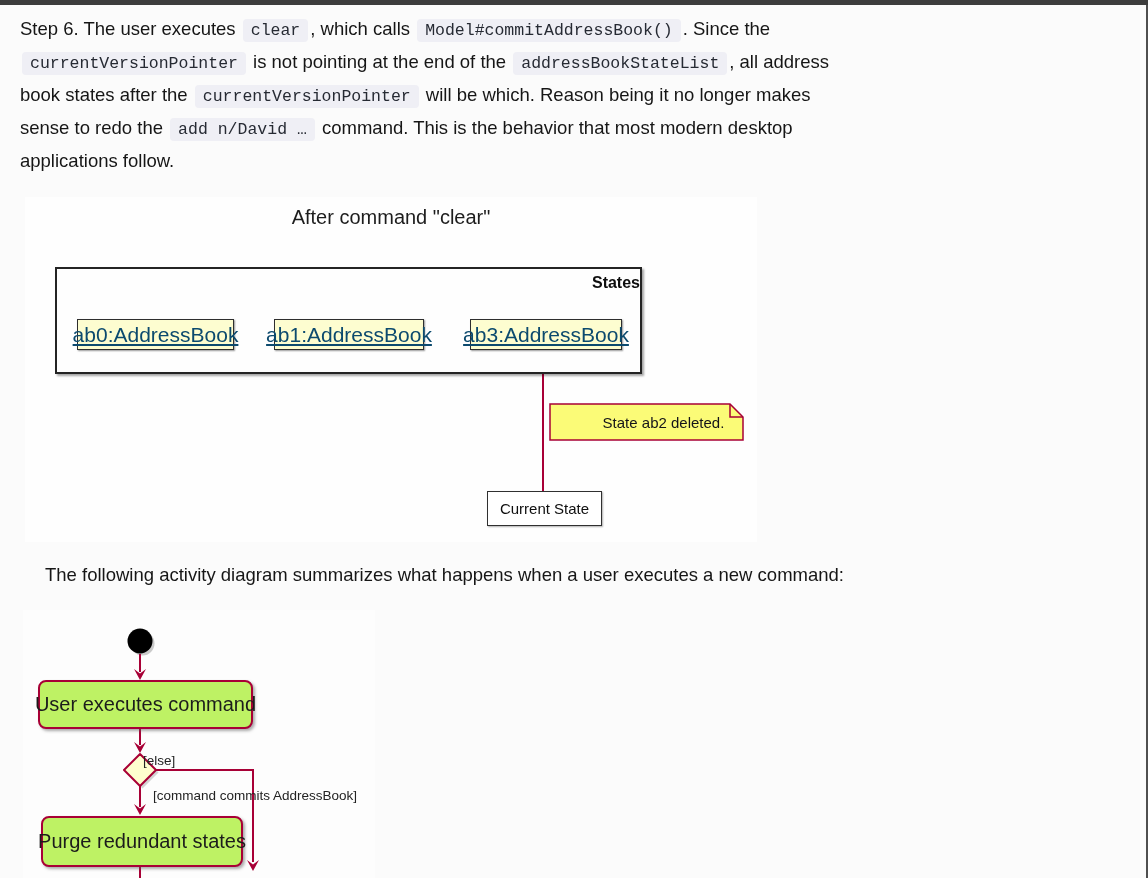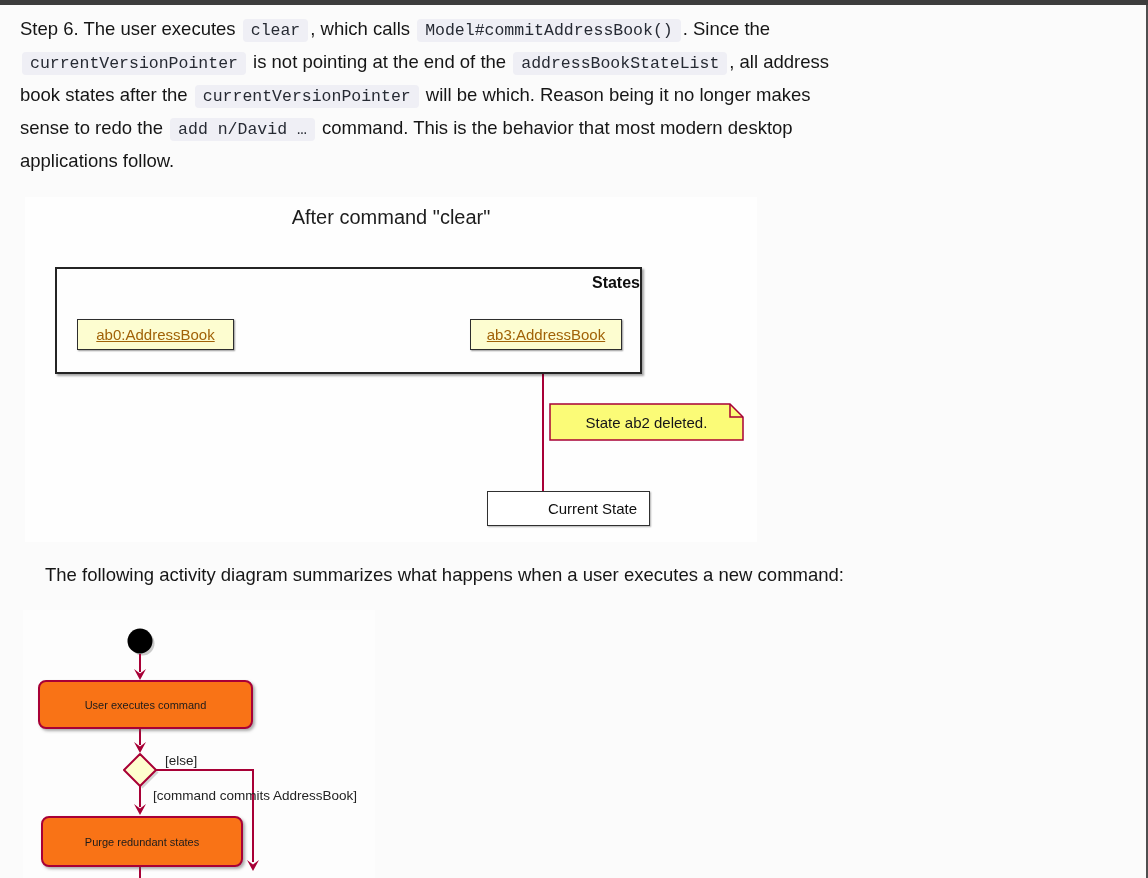--- a/index.html
+++ b/index.html
@@ -24,49 +24,49 @@
   .od-title{position:absolute;top:9px;left:0;width:100%;text-align:center;font-size:20px;color:#1d1d1d;}
   .states-box{
     position:absolute;left:30px;top:70px;width:583px;height:103px;
     border:2px solid #242424;background:#fefefe;box-shadow:1.5px 1.5px 2px rgba(0,0,0,.35);
   }
   .states-label{position:absolute;top:5px;left:0;width:100%;text-align:right;font-weight:bold;font-size:16px;color:#0e0e0e;}
   .obj-box{
     position:absolute;top:50px;height:29px;background:#fdfdd0;border:1.5px solid #2e2e2e;
     box-shadow:1px 1px 1.5px rgba(0,0,0,.4);
     display:flex;align-items:center;justify-content:center;
-    font-size:15px;text-decoration:underline;color:#a16207;white-space:nowrap;
+    font-size:21px;text-decoration:underline;color:#0c4a6e;white-space:nowrap;
   }
   .obj-0{left:20px;width:155px;}
   .obj-1{left:217px;width:148px;}
   .obj-2{left:413px;width:150px;}
   .od-svg{position:absolute;left:0;top:0;pointer-events:none;}
   .note-label{
     position:absolute;left:525px;top:207px;width:193px;height:36px;
-    display:flex;align-items:center;justify-content:center;font-size:15px;color:#141419;
+    display:flex;align-items:center;justify-content:center;font-size:15px;color:#141419;padding-left:17px;
   }
   .cur-state{
     position:absolute;left:462px;top:294px;width:113px;height:33px;
     background:#fff;border:1.5px solid #303030;box-shadow:1px 1px 1.5px rgba(0,0,0,.3);
-    display:flex;align-items:center;justify-content:center;font-size:15px;color:#0f0f0f;white-space:nowrap;padding-left:48px;
+    display:flex;align-items:center;justify-content:center;font-size:15px;color:#0f0f0f;white-space:nowrap;
   }
 
   
   .actdiag{position:absolute;left:23px;top:610px;width:352px;height:268px;background:#fdfdfd;}
   .act-svg{position:absolute;left:0;top:0;pointer-events:none;}
   .activity{
-    position:absolute;background:#f97316;border:2.5px solid #a80036;border-radius:8px;
+    position:absolute;background:#bef264;border:2.5px solid #a80036;border-radius:8px;
     box-shadow:2px 2px 3px rgba(90,90,90,.5);
     display:flex;align-items:center;justify-content:center;
-    font-size:11px;color:#1c1c1c;white-space:nowrap;
+    font-size:20px;color:#1c1c1c;white-space:nowrap;
   }
   .act-1{left:15px;top:70px;width:211px;height:45px;}
   .act-2{left:18px;top:206px;width:198px;height:47px;}
   .branch-label{position:absolute;font-size:13.5px;color:#232323;white-space:nowrap;}
-  .lbl-else{left:142px;top:143px;}
+  .lbl-else{left:120px;top:143px;}
   .lbl-commit{left:124px;top:178px;margin-left:6px;}
 </style>
 </head>
 <body>
 
 <div class="top-edge"></div>
 <div class="right-edge"></div>
 
 <div class="para">
     <div class="text-line"><span>Step 6. The user executes </span><code class="chip">clear</code><span>, which calls </span><code class="chip">Model#commitAddressBook()</code><span>. Since the</span></div>
@@ -84,20 +84,21 @@
     <line x1="518" y1="294" x2="518" y2="168" stroke="#a80036" stroke-width="2"></line>
     <polygon points="518,154 511.5,172 518,166 524.5,172" fill="#a80036"></polygon>
 
     <path d="M525 207 L705 207 L718 220 L718 243 L525 243 Z" fill="#fbfb77" stroke="#a80036" stroke-width="1.5"></path>
     <path d="M705 207 L705 220 L718 220" fill="none" stroke="#a80036" stroke-width="1.5"></path>
   </svg>
 
   <div class="states-box">
     <div class="states-label">States</div>
     <div class="obj-box obj-0">ab0:AddressBook</div>
+    <div class="obj-box obj-1">ab1:AddressBook</div>
     <div class="obj-box obj-2">ab3:AddressBook</div>
   </div>
 
   <div class="note-label">State ab2 deleted.</div>
   <div class="cur-state">Current State</div>
 </div>
 
 <div class="para2">The following activity diagram summarizes what happens when a user executes a new command:</div>
 
 <div class="actdiag">

